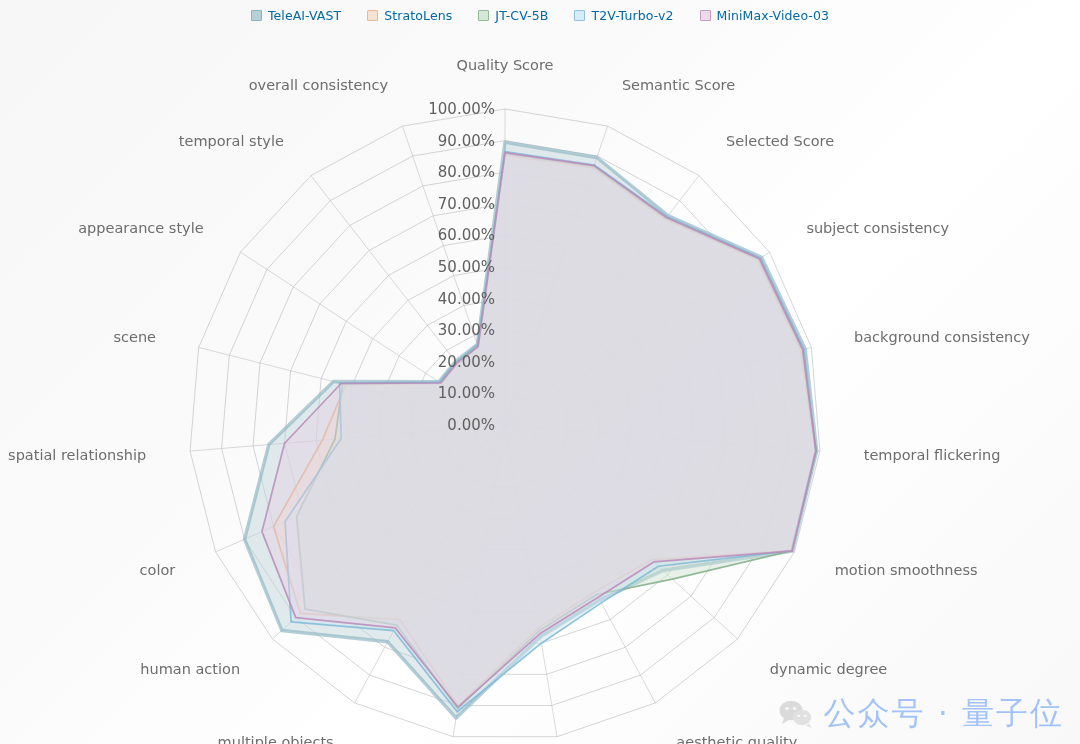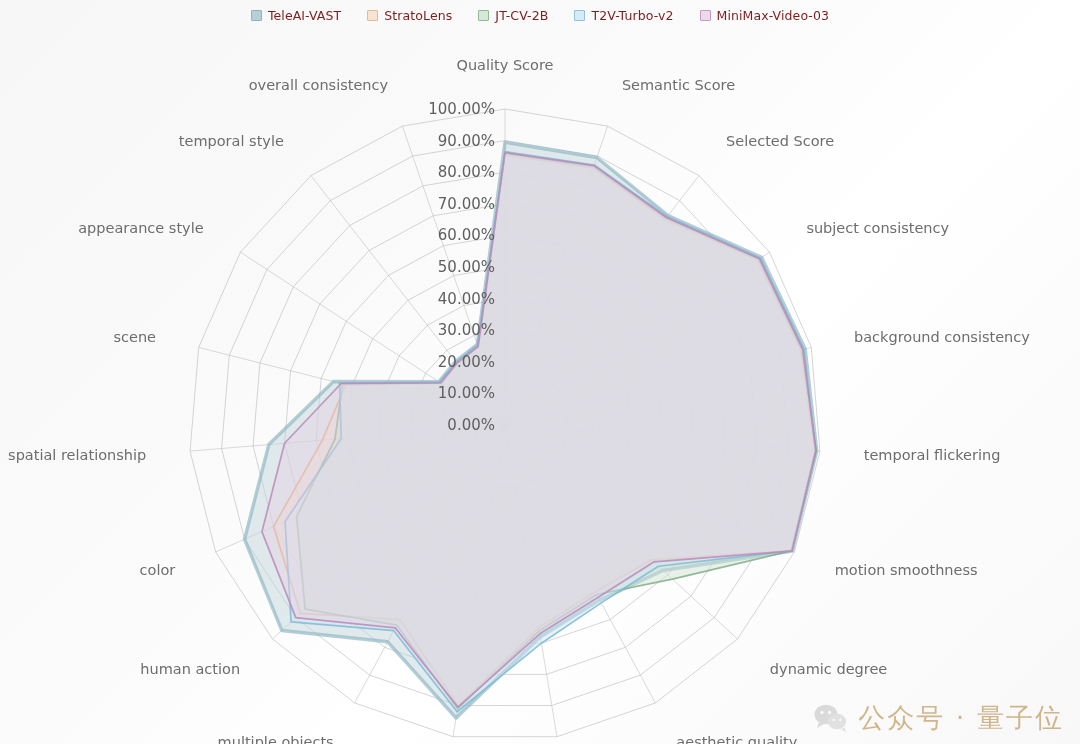--- a/index.html
+++ b/index.html
@@ -40,21 +40,21 @@
     white-space: nowrap;
   }
   .legend-swatch {
     width: 11px;
     height: 11px;
     border-radius: 1px;
     box-sizing: border-box;
   }
   .legend-label {
     font-size: 12.5px;
-    color: #7f1d1d;
+    color: #0369a1;
     letter-spacing: 0.1px;
   }
 
   
   #chart-area {
     position: absolute;
     inset: 0;
   }
   svg.radar {
     position: absolute;
@@ -92,42 +92,42 @@
     right: 16px;
     bottom: 8px;
     display: flex;
     align-items: center;
     gap: 10px;
     opacity: 0.45;
     z-index: 6;
   }
   #watermark .wm-text {
     font-family: "DejaVu Sans", sans-serif;
-    font-size: 27px;
-    color: #a16207;
+    font-size: 32px;
+    color: #3b82f6;
     letter-spacing: 2px;
   }
 </style>
 </head>
 <body>
 
 <div id="root">
 
   <div id="legend">
       <div class="legend-item">
         <span class="legend-swatch" style="background: rgb(183, 207, 214); border: 1.5px solid rgb(138, 180, 192);"></span>
         <span class="legend-label">TeleAI-VAST</span>
       </div>
       <div class="legend-item">
         <span class="legend-swatch" style="background: rgb(246, 227, 210); border: 1.5px solid rgb(232, 185, 143);"></span>
         <span class="legend-label">StratoLens</span>
       </div>
       <div class="legend-item">
         <span class="legend-swatch" style="background: rgb(215, 231, 216); border: 1.5px solid rgb(143, 186, 148);"></span>
-        <span class="legend-label">JT-CV-2B</span>
+        <span class="legend-label">JT-CV-5B</span>
       </div>
       <div class="legend-item">
         <span class="legend-swatch" style="background: rgb(214, 235, 245); border: 1.5px solid rgb(143, 195, 221);"></span>
         <span class="legend-label">T2V-Turbo-v2</span>
       </div>
       <div class="legend-item">
         <span class="legend-swatch" style="background: rgb(236, 217, 234); border: 1.5px solid rgb(199, 154, 196);"></span>
         <span class="legend-label">MiniMax-Video-03</span>
       </div>
     </div>

